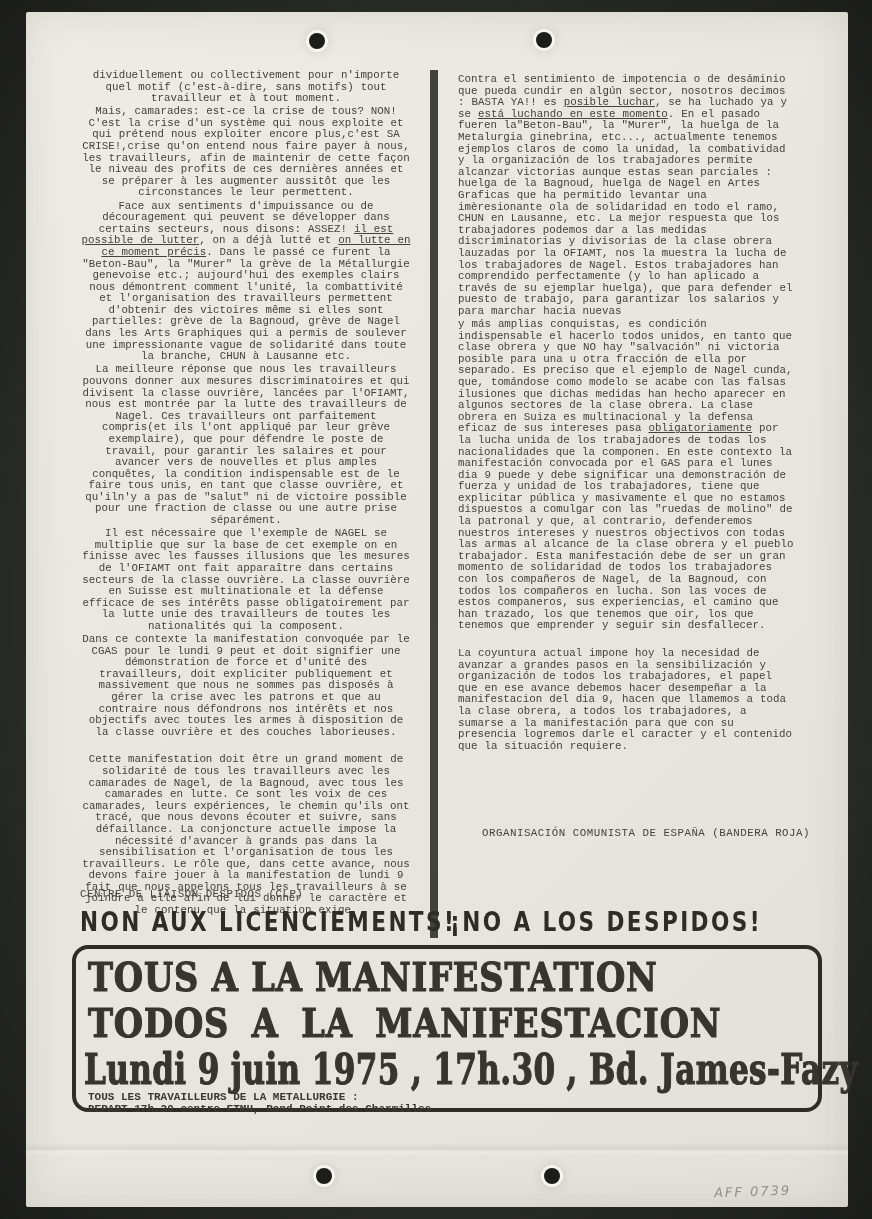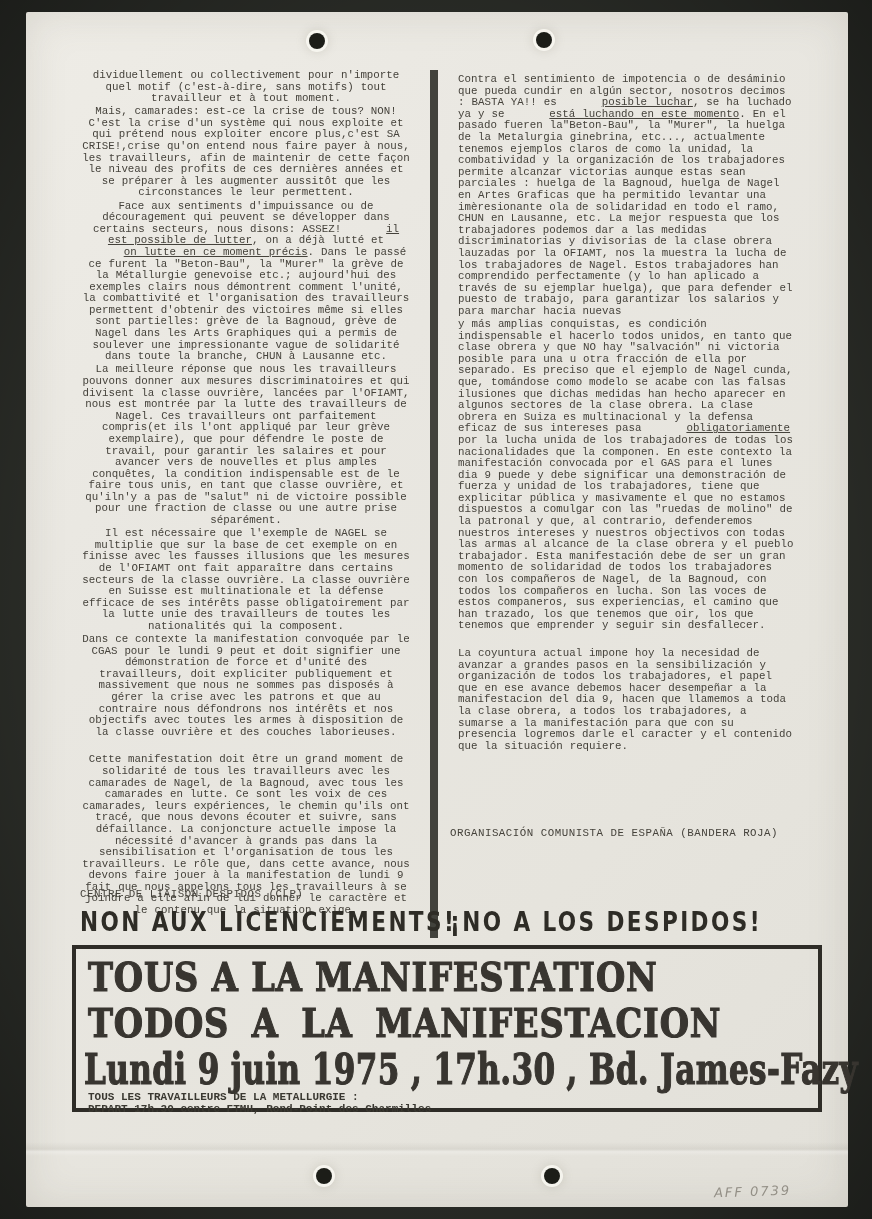--- a/index.html
+++ b/index.html
@@ -22,38 +22,38 @@
     position:absolute;width:16px;height:16px;border-radius:50%;
     background:#1c1d18;
     box-shadow:0 0 0 3px rgba(250,249,243,0.85), 0 0 8px 4px rgba(160,155,140,0.25);
   }
   .col{
     position:absolute;font-size:10.8px;line-height:11.6px;color:#45423b;
     text-align:left;word-spacing:0.5px;
   }
   .col p{margin:0 0 1.5px 0;}
   .col p:last-child{margin-top:16px;}
-  .col u{text-decoration:underline;text-underline-offset:1px;margin-left:38px;}
+  .col u{text-decoration:underline;text-underline-offset:1px;}
   .col-left{left:54px;top:58px;width:332px;text-align:center;}
   .col-right{left:432px;top:62px;width:338px;}
   .col-right p:nth-child(4){margin-top:13px;}
   .divider{position:absolute;left:404px;top:58px;width:8px;height:868px;background:#42423c;}
   .signature{position:absolute;font-size:10.8px;letter-spacing:0.5px;color:#45423b;white-space:nowrap;}
   .sig-left{left:54px;top:876px;}
-  .sig-right{left:424px;top:815px;}
+  .sig-right{left:456px;top:815px;}
   .headline{
     position:absolute;font-family:"DejaVu Sans",sans-serif;font-weight:bold;
     font-size:27px;color:#2e2c26;letter-spacing:3px;white-space:nowrap;
     transform:scaleX(0.80);transform-origin:left top;
   }
   .headline-left{left:54px;top:894px;}
   .headline-right{left:424px;top:894px;}
   .banner{
     position:absolute;left:46px;top:933px;width:742px;height:159px;
-    border:4px solid #2e2c27;border-radius:0;
+    border:4px solid #2e2c27;border-radius:16px;
   }
   .banner-big{
     position:absolute;font-family:"DejaVu Serif",serif;font-weight:bold;
     color:#383530;-webkit-text-stroke:1.2px #383530;white-space:nowrap;
     transform-origin:left top;
   }
   .banner-l1{left:12px;top:4px;font-size:40px;transform:scaleX(0.84);letter-spacing:1px;}
   .banner-l2{left:12px;top:50px;font-size:40px;transform:scaleX(0.84);letter-spacing:1px;word-spacing:12px;}
   .banner-l3{left:8px;top:96px;font-size:42px;transform:scaleX(0.74);letter-spacing:0.5px;}
   .banner-note{

